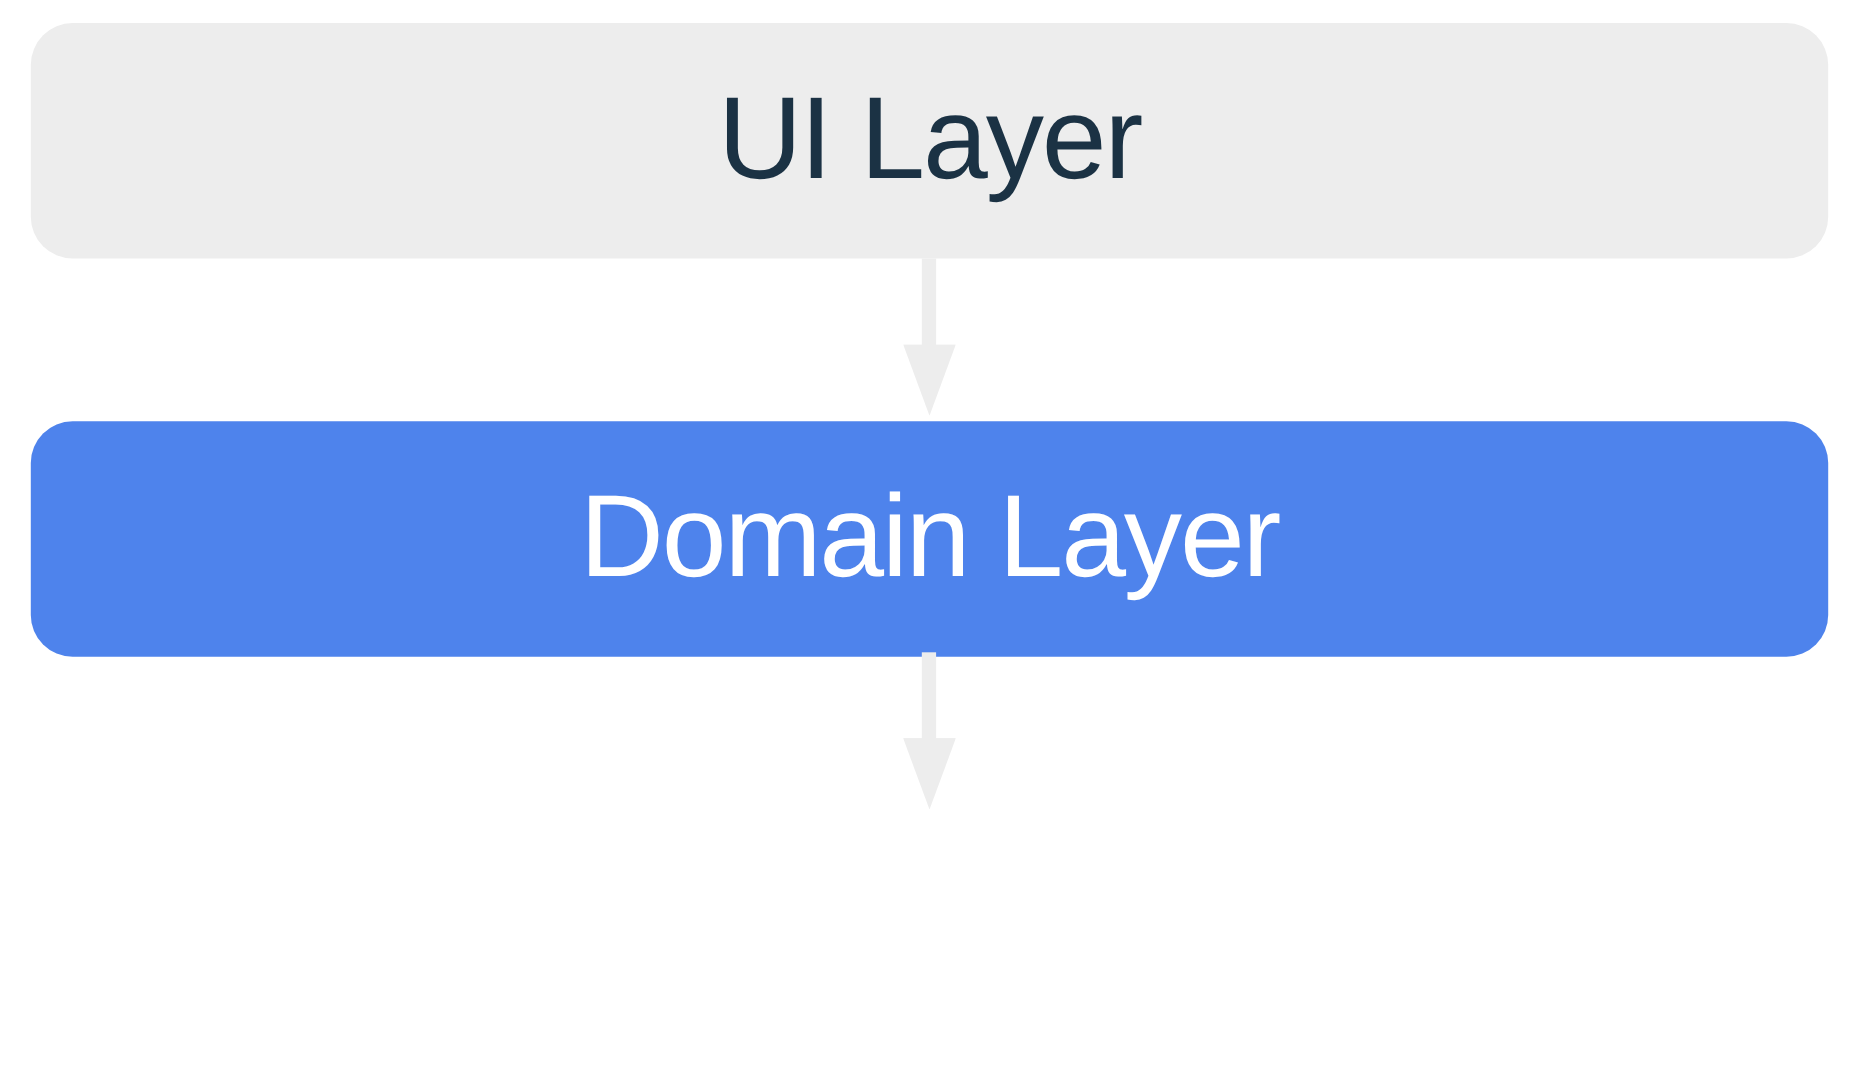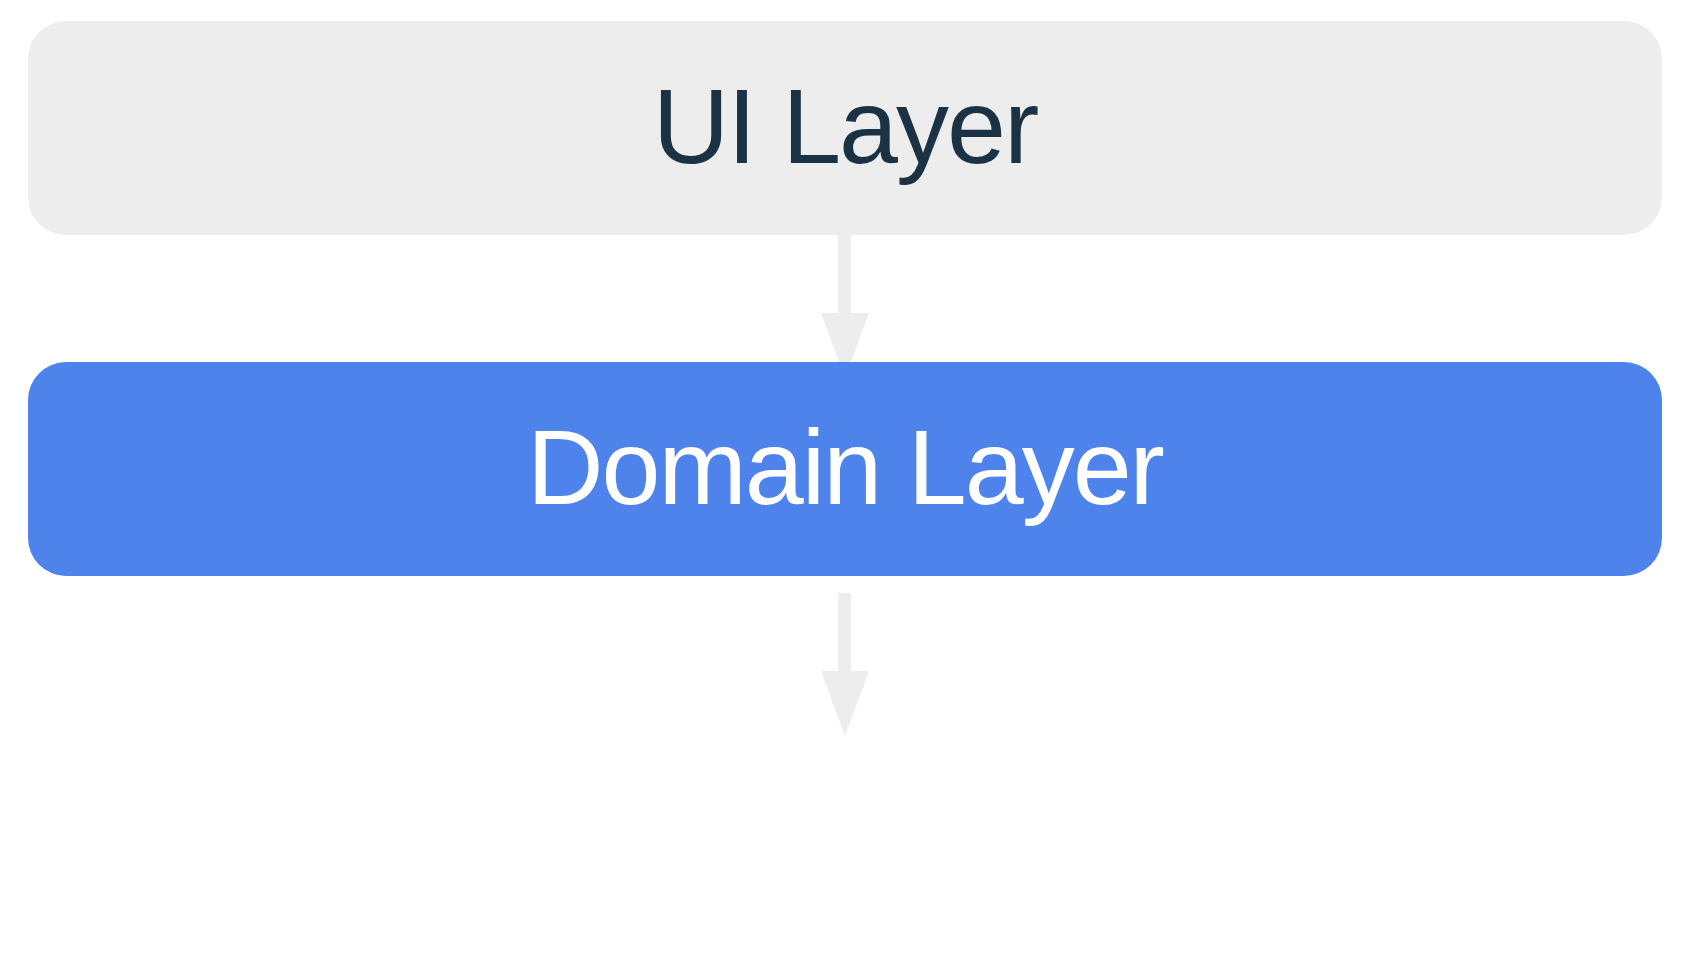--- a/index.html
+++ b/index.html
@@ -43,21 +43,21 @@
   }
   .layer-label {
     font-size: 106px;
     font-weight: 400;
     letter-spacing: -2px;
     line-height: 1;
     white-space: nowrap;
     transform: translateY(-2px);
   }
   .box-ui     { top: 21px;  }
-  .box-domain { top: 362px; }
+  .box-domain { top: 383px; }
   .box-data   { top: 735px; }
 
   .arrow {
     position: absolute;
     left: 821px;
     width: 48px;
   }
   .arrow-1 { top: 235px; height: 143px; }
   .arrow-2 { top: 593px; height: 143px; }
   .arrow-shaft {

